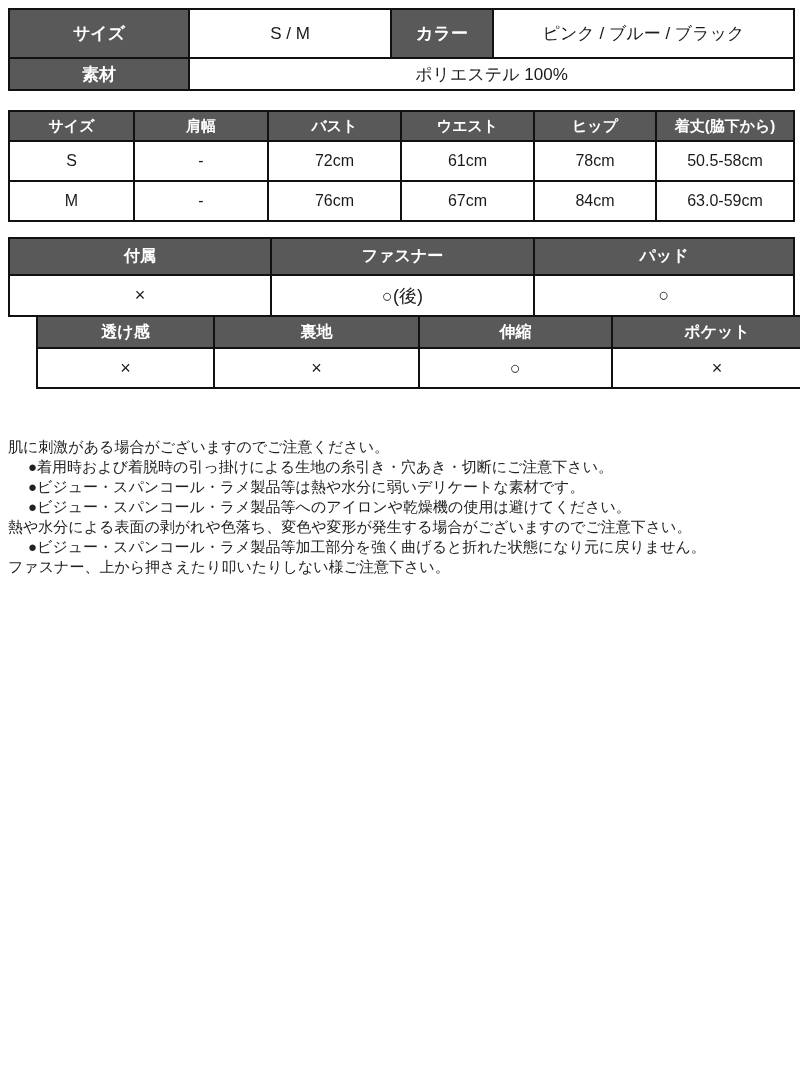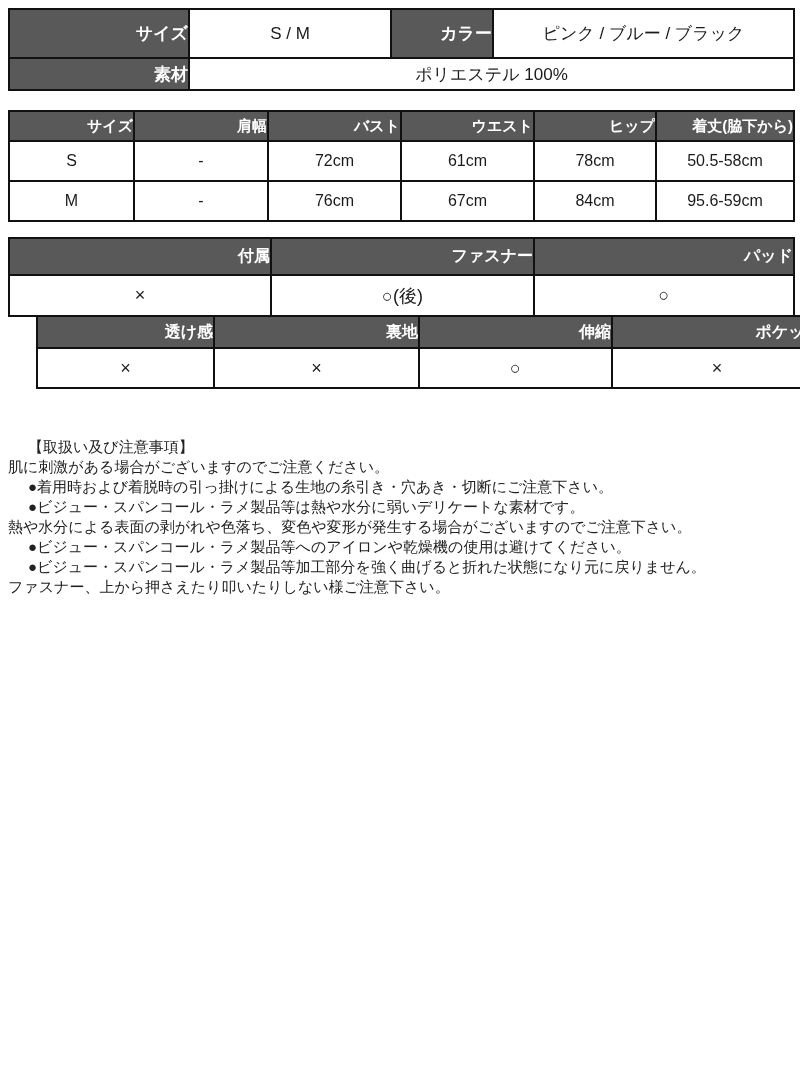--- a/index.html
+++ b/index.html
@@ -22,21 +22,20 @@
     border: 2px solid #111111;
     text-align: center;
     vertical-align: middle;
     overflow: hidden;
     white-space: nowrap;
   }
   th.hdr {
     background: #595959;
     color: #ffffff;
     font-weight: bold;
-    text-align: right;
   }
 
   
   .t1 { margin-top: 0; font-size: 17px; }
   .t1 .r1 { height: 49px; }
   .t1 .r2 { height: 32px; }
 
   
   .t2 { margin-top: 19px; font-size: 16px; }
   .t2 .rh { height: 30px; font-size: 15px; }
@@ -113,21 +112,21 @@
       <td>61cm</td>
       <td>78cm</td>
       <td>50.5-58cm</td>
     </tr>
     <tr class="rd">
       <td>M</td>
       <td>-</td>
       <td>76cm</td>
       <td>67cm</td>
       <td>84cm</td>
-      <td>95.6-59cm</td>
+      <td>63.0-59cm</td>
     </tr>
   </tbody>
     </table>
 
   <table class="t3">
     <colgroup>
       <col style="width:262px">
         <col style="width:263px">
         <col style="width:260px">
     </colgroup>
@@ -162,23 +161,22 @@
     <tr class="rd">
       <td>×</td>
       <td>×</td>
       <td>○</td>
       <td>×</td>
     </tr>
   </tbody>
     </table>
 
   <div class="notes">
-    <div class="line indent">【取扱い及び注意事項】</div>
     <div class="line">肌に刺激がある場合がございますのでご注意ください。</div>
     <div class="line indent">●着用時および着脱時の引っ掛けによる生地の糸引き・穴あき・切断にご注意下さい。</div>
     <div class="line indent">●ビジュー・スパンコール・ラメ製品等は熱や水分に弱いデリケートな素材です。</div>
+    <div class="line indent">●ビジュー・スパンコール・ラメ製品等へのアイロンや乾燥機の使用は避けてください。</div>
     <div class="line">熱や水分による表面の剥がれや色落ち、変色や変形が発生する場合がございますのでご注意下さい。</div>
-    <div class="line indent">●ビジュー・スパンコール・ラメ製品等へのアイロンや乾燥機の使用は避けてください。</div>
     <div class="line indent">●ビジュー・スパンコール・ラメ製品等加工部分を強く曲げると折れた状態になり元に戻りません。</div>
     <div class="line">ファスナー、上から押さえたり叩いたりしない様ご注意下さい。</div>
   </div>
 
 </div>
 
 </body></html>

